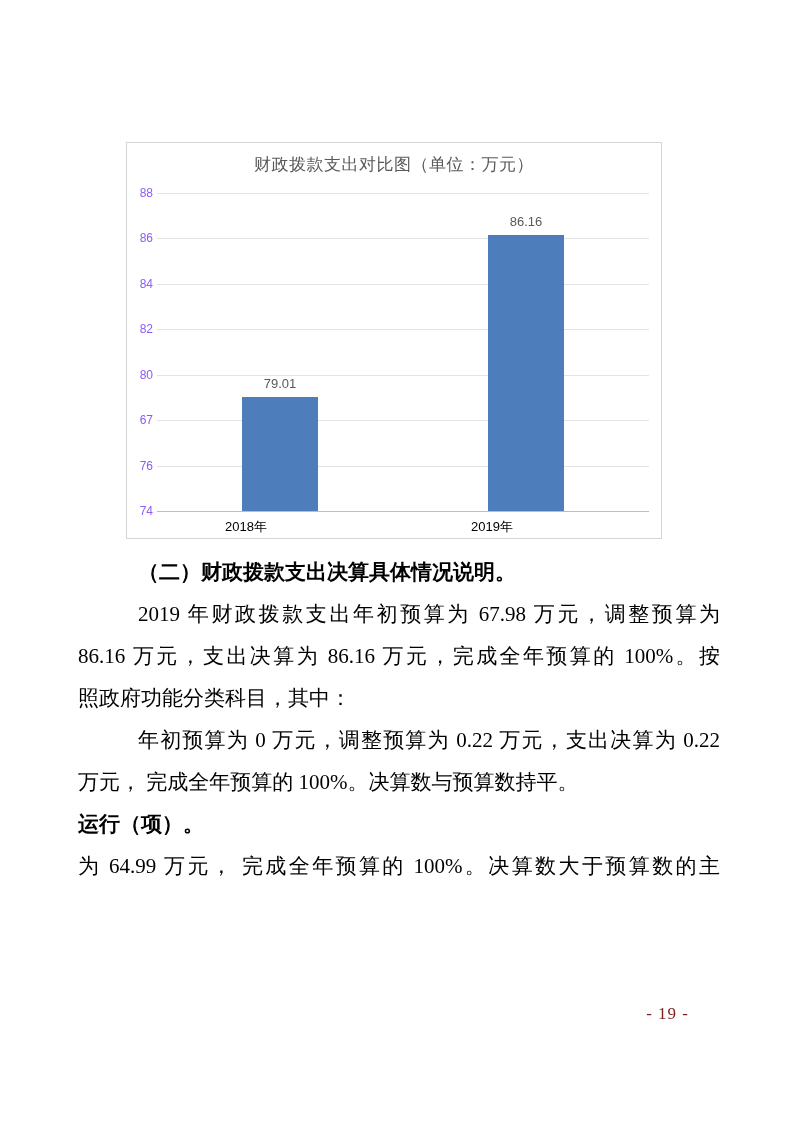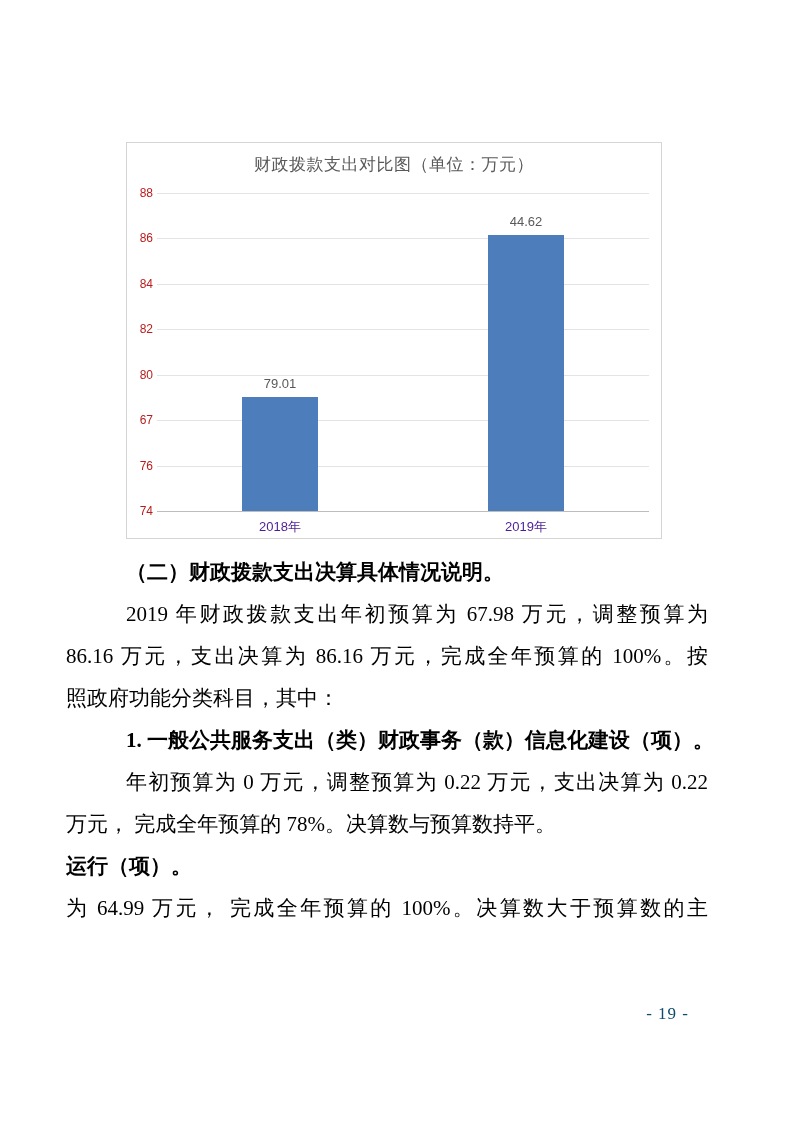--- a/index.html
+++ b/index.html
@@ -41,50 +41,49 @@
     left: 0; right: 0;
     height: 1px;
     background: #e3e3e3;
   }
   .gridline.axis-line { background: #bdbdbd; }
   .ytick {
     position: absolute;
     left: -30px; width: 26px;
     text-align: right;
     font-size: 12px;
-    color: #b91c1c;
+    color: #8b5cf6;
     line-height: 1;
     transform: translateY(-50%);
   }
   .bar {
     position: absolute;
     bottom: 0;
     width: 76px;
   }
   .bar-value {
     position: absolute;
     width: 76px;
     text-align: center;
     font-size: 13px;
     color: #595959;
     line-height: 1;
   }
   .xcat {
     position: absolute;
     top: calc(100% + 7px);
     width: 110px;
-    text-align: center;
     font-size: 13px;
-    color: #4c1d95;
+    color: #000000;
   }
 
   
   .body-text {
     position: absolute;
-    left: 66px; top: 551px;
+    left: 78px; top: 551px;
     width: 642px;
   }
   .text-line {
     height: 42px;
     line-height: 42px;
     font-size: 21px;
     text-align: left;
     white-space: nowrap;
   }
   .text-line.bold { font-weight: 700; }
@@ -94,21 +93,21 @@
     text-align: justify;
     text-align-last: justify;
   }
 
   .page-number {
     position: absolute;
     top: 1004px;
     right: 104px;
     font-size: 17px;
     letter-spacing: 1px;
-    color: #0c4a6e;
+    color: #7f1d1d;
   }
 </style>
 </head>
 <body>
 
 <div class="page">
 
   <figure class="chart-box">
     <div class="chart-title">财政拨款支出对比图（单位：万元）</div>
     <div class="plot-area">
@@ -125,32 +124,31 @@
         <div class="gridline" style="top: 71.4286%;"></div>
         <div class="ytick" style="top: 71.4286%;">67</div>
         <div class="gridline" style="top: 85.7143%;"></div>
         <div class="ytick" style="top: 85.7143%;">76</div>
         <div class="gridline axis-line" style="top: 100%;"></div>
         <div class="ytick" style="top: 100%;">74</div>
         <div class="bar" style="height: 35.7857%; left: calc(25% - 38px); background: rgb(77, 126, 187);"></div>
         <div class="bar-value" style="bottom: calc(35.7857% + 7px); left: calc(25% - 38px);">79.01</div>
         <div class="xcat" style="left: calc(25% - 55px);">2018年</div>
         <div class="bar" style="height: 86.8571%; left: calc(75% - 38px); background: rgb(77, 126, 187);"></div>
-        <div class="bar-value" style="bottom: calc(86.8571% + 7px); left: calc(75% - 38px);">44.62</div>
+        <div class="bar-value" style="bottom: calc(86.8571% + 7px); left: calc(75% - 38px);">86.16</div>
         <div class="xcat" style="left: calc(75% - 55px);">2019年</div>
       </div>
   </figure>
 
   <div class="body-text">
       <div class="text-line bold indent">（二）财政拨款支出决算具体情况说明。</div>
       <div class="text-line indent jst">2019 年财政拨款支出年初预算为 67.98 万元，调整预算为</div>
       <div class="text-line jst">86.16 万元，支出决算为 86.16 万元，完成全年预算的 100%。按</div>
       <div class="text-line">照政府功能分类科目，其中：</div>
-      <div class="text-line bold indent">1. 一般公共服务支出（类）财政事务（款）信息化建设（项）。</div>
       <div class="text-line indent jst">年初预算为 0 万元，调整预算为 0.22 万元，支出决算为 0.22</div>
-      <div class="text-line">万元， 完成全年预算的 78%。决算数与预算数持平。</div>
+      <div class="text-line">万元， 完成全年预算的 100%。决算数与预算数持平。</div>
       <div class="text-line bold">运行（项）。</div>
       <div class="text-line jst">为 64.99 万元， 完成全年预算的 100%。决算数大于预算数的主</div>
     </div>
 
   <div class="page-number">- 19 -</div>
 
 </div>
 
 </body></html>

